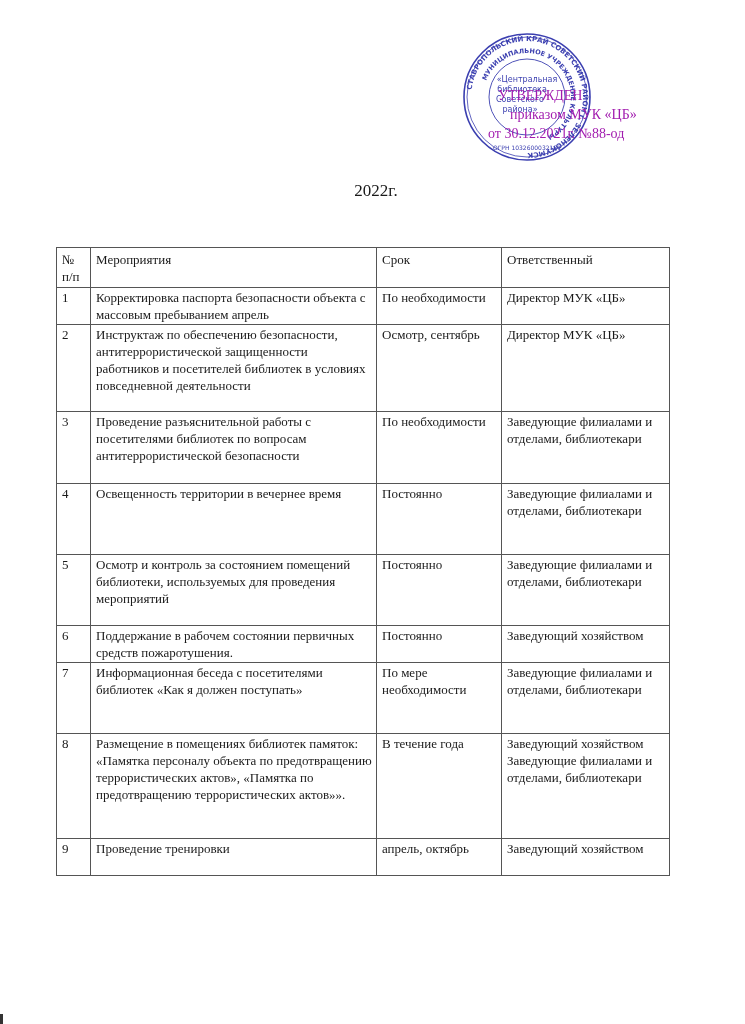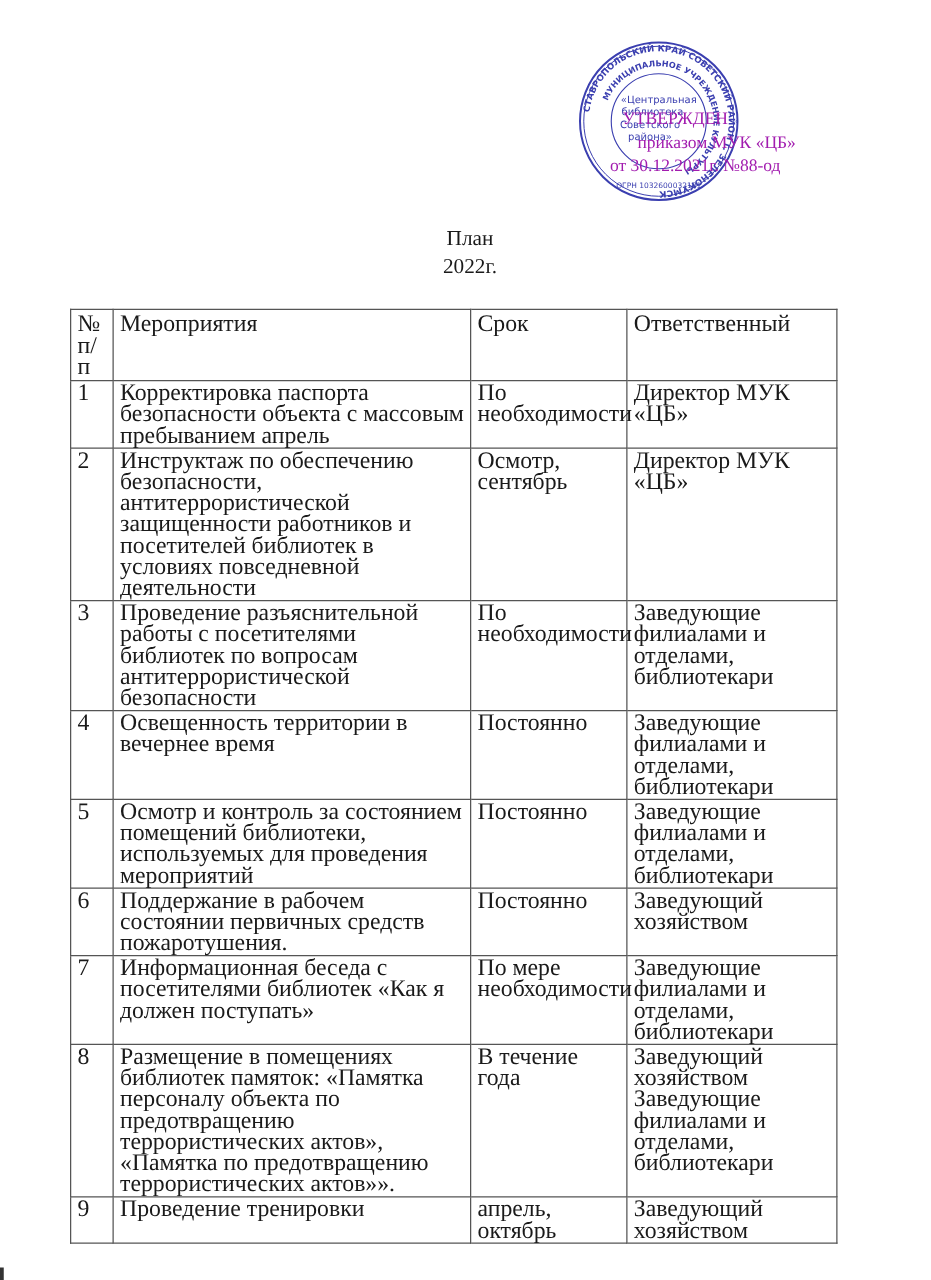--- a/index.html
+++ b/index.html
@@ -16,21 +16,21 @@
   .approval div { white-space: nowrap; }
   .approval .l1 { margin-left: 8px; }
   .approval .l2 { margin-left: 20px; font-family: Liberation Serif, serif; }
   .approval .l3 { margin-left: -2px; }
   .title-block {
     position: absolute; left: 56px; top: 180px; width: 640px; text-align: center;
     font-size: 17px; line-height: 22px;
   }
   table.plan {
     position: absolute; left: 56px; top: 247px; width: 613px; border-collapse: collapse;
-    font-size: 19px; line-height: 17px; table-layout: fixed;
+    font-size: 13px; line-height: 17px; table-layout: fixed;
   }
   table.plan td, table.plan th {
     border: 1px solid #555; vertical-align: top; text-align: left; font-weight: normal;
     padding: 1px 4px 1px 5px;
   }
   table.plan th { padding-top: 3px; padding-bottom: 2px; }
   col.c1 { width: 34px; } col.c2 { width: 286px; } col.c3 { width: 125px; } col.c4 { width: 168px; }
   .num-head { text-align: center; }
   .edge-mark { position: absolute; left: 0; top: 1014px; width: 3px; height: 10px; background: #333; }
 </style>
@@ -58,21 +58,20 @@
   <text x="65" y="118" text-anchor="middle" font-family="DejaVu Sans, sans-serif" font-size="6" fill="#3b3fb0">ОГРН 1032600032181</text>
 </svg>
 
 <div class="approval">
   <div class="l1">УТВЕРЖДЕН</div>
   <div class="l2">приказом  МУК «ЦБ»</div>
   <div class="l3">от 30.12.2021г. №88-од</div>
 </div>
 
 <div class="title-block">
-  <div>План</div>
   <div>2022г.</div>
 </div>
 
 <table class="plan">
   <colgroup>
       <col class="c1">
       <col class="c2">
       <col class="c3">
       <col class="c4">
     </colgroup>

